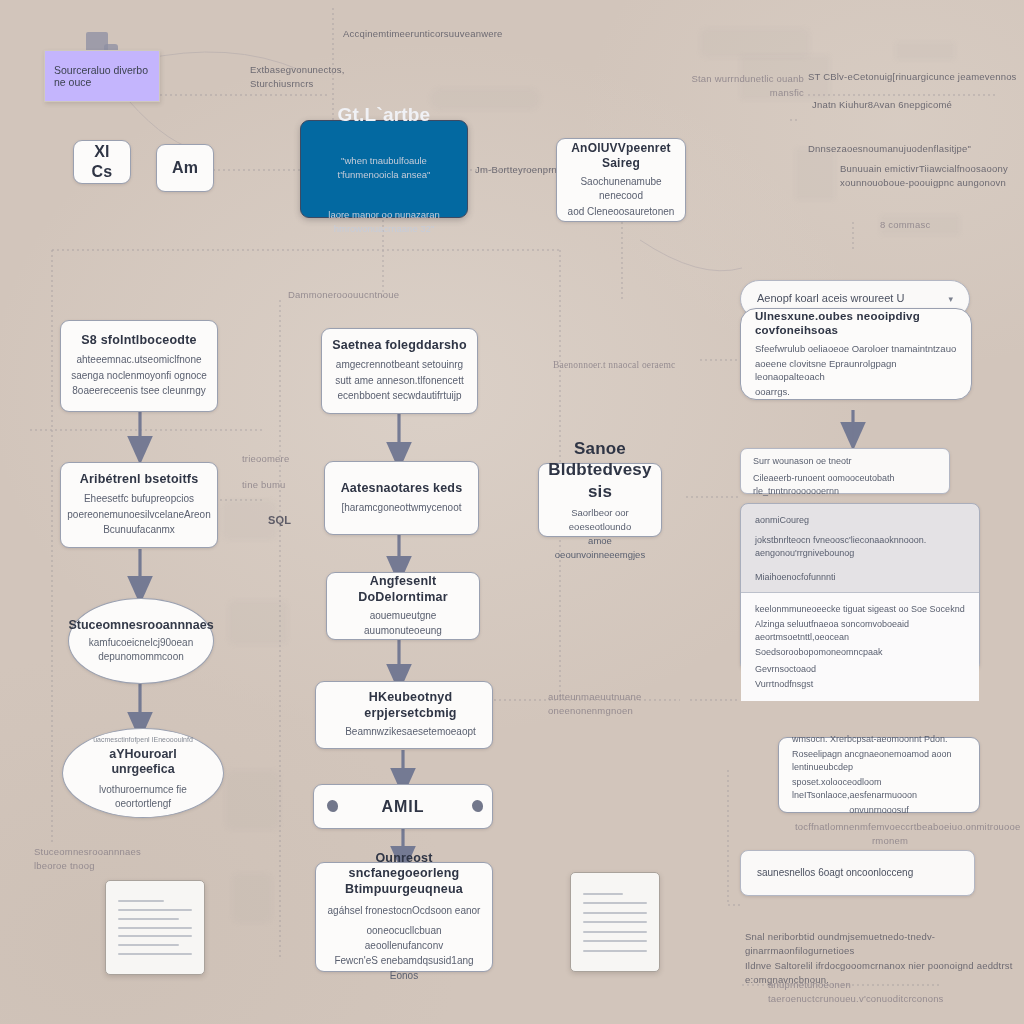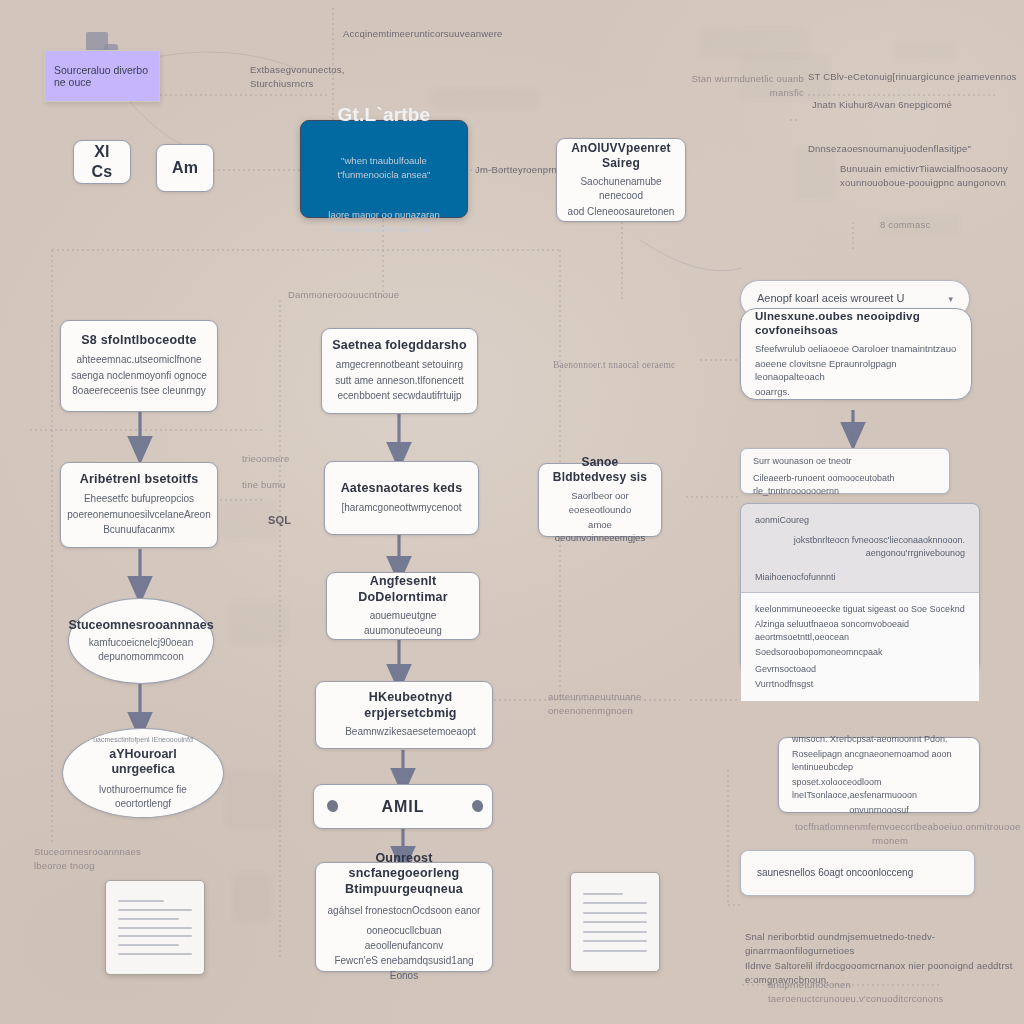--- a/index.html
+++ b/index.html
@@ -251,21 +251,21 @@
   </div>
 
   <div class="card left lite" style="left:740px;top:448px;width:210px;height:46px;border-radius:7px;padding:6px 12px;justify-content:flex-start;">
     <span class="s" style="margin:0;font-size:9px;">Surr wounason oe  tneotr</span>
     <span class="s" style="font-size:9px;margin-top:4px;">Cileaeerb-runoent oomooceutobath rle_tnntnrooooooernn</span>
   </div>
 
   <div class="card left grey" style="left:740px;top:503px;width:240px;height:168px;border-radius:8px;padding:0;justify-content:flex-start;">
     <div style="padding:10px 14px 8px 14px;width:100%;box-sizing:border-box;border-bottom:1px solid #bcc0cb;">
       <div class="s" style="margin:0;font-size:9px;">aonmiCoureg</div>
-      <div class="s" style="margin-top:7px;font-size:9px;text-align:right;">jokstbnrlteocn  fvneoosc'lieconaaoknnooon. aengonou'rrgnivebounog</div>
+      <div class="s" style="margin-top:7px;font-size:9px;">jokstbnrlteocn  fvneoosc'lieconaaoknnooon. aengonou'rrgnivebounog</div>
       <div class="s" style="margin-top:11px;font-size:9px;">Miaihoenocfofunnnti</div>
     </div>
     <div style="padding:10px 14px;width:100%;box-sizing:border-box;background:#fbfafb;flex:1;">
       <div class="s" style="margin:0;font-size:9px;">keelonmmuneoeecke tiguat  sigeast oo  Soe Soceknd</div>
       <div class="s" style="margin-top:2px;font-size:9px;">Alzinga  seluutfnaeoa  soncomvoboeaid aeortmsoetnttl,oeocean</div>
       <div class="s" style="margin-top:2px;font-size:9px;">Soedsoroobopomoneomncpaak</div>
       <div class="s" style="margin-top:4px;font-size:9px;">Gevrnsoctoaod</div>
       <div class="s" style="margin-top:2px;font-size:9px;">Vurrtnodfnsgst</div>
     </div>
   </div>
@@ -363,21 +363,21 @@
 
   <div class="card" style="left:315px;top:862px;width:178px;height:110px;">
     <span class="t" style="font-size:12.5px;white-space:pre-line;">Ounreost sncfanegoeorleng
 Btimpuurgeuqneua</span>
     <span class="s" style="margin-top:6px;">agáhsel  fronestocnOcdsoon eanor</span>
     <span class="s" style="margin-top:6px;">ooneocucllcbuan  aeoollenufanconv</span>
     <span class="s" style="margin-top:1px;">Fewcn'eS enebamdqsusid1ang  Eonos</span>
   </div>
 
   <div class="card" style="left:538px;top:463px;width:124px;height:74px;">
-    <span class="t" style="font-size:12px;">Sanoe Bldbtedvesy  sis</span>
+    <span class="t" style="font-size:17px;">Sanoe Bldbtedvesy  sis</span>
     <span class="s" style="font-size:9.5px;">Saorlbeor oor eoeseotloundo</span>
     <span class="s" style="font-size:9.5px;margin-top:1px;">amoe  oeounvoinneeemgjes</span>
   </div>
 
   <div class="doc" style="left:570px;top:872px;width:90px;height:100px;">
     <i class="sh"></i>
     <i class="lg"></i>
     <i class="lg"></i>
     <i class="lg"></i>
     <i class="lg"></i>

